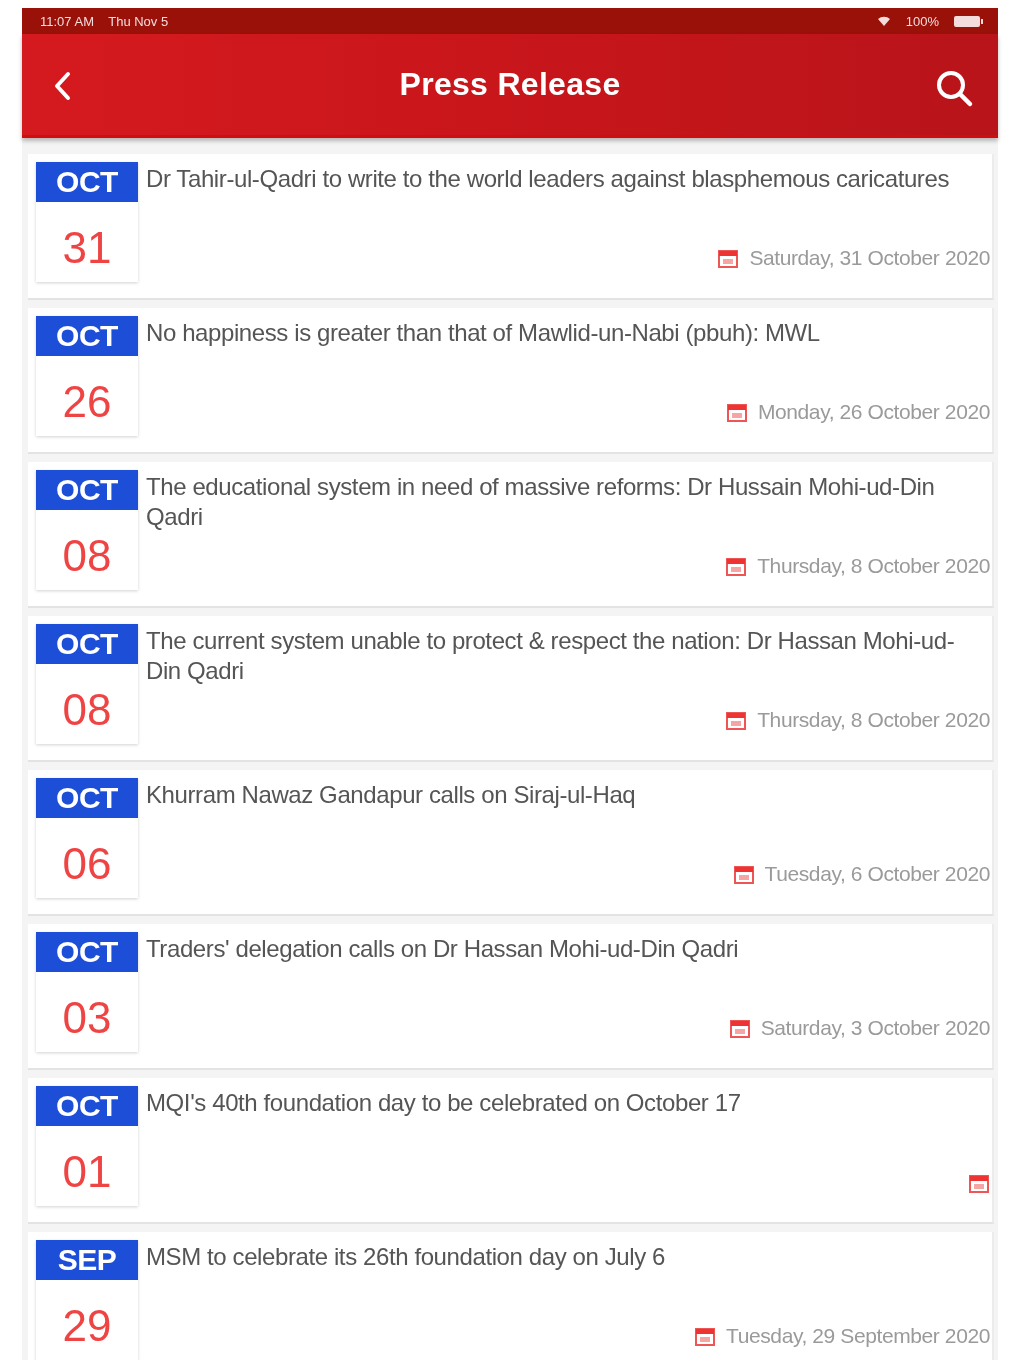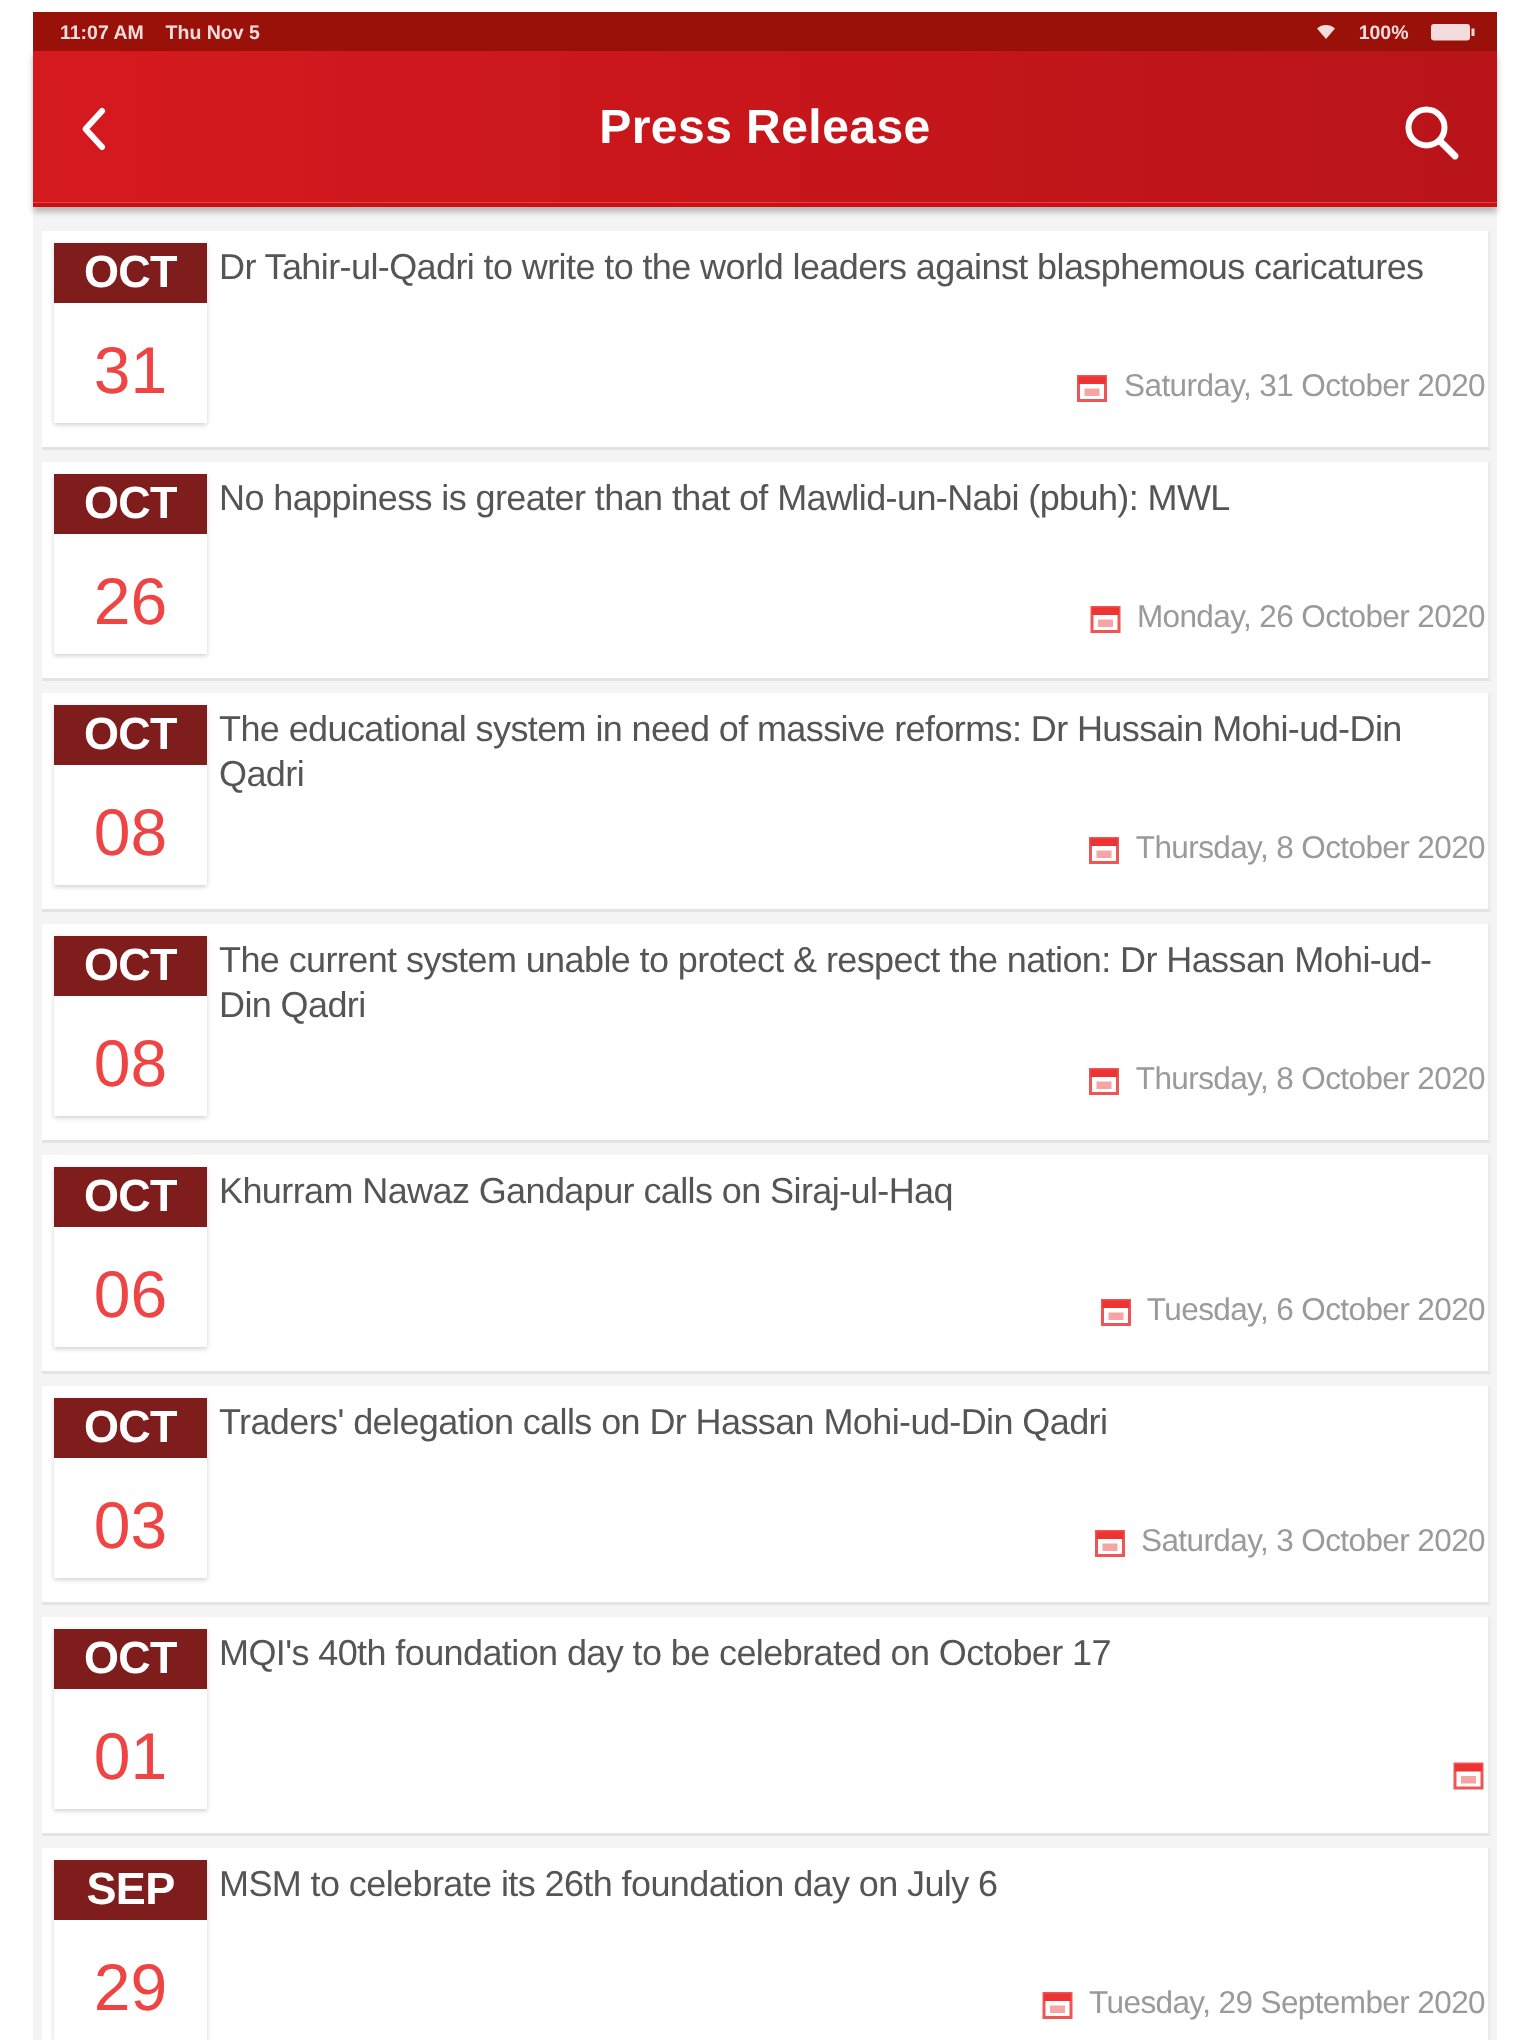--- a/index.html
+++ b/index.html
@@ -4,21 +4,21 @@
 <style>
   * { box-sizing: border-box; margin: 0; padding: 0; }
   html, body { width: 1020px; height: 1360px; background: #ffffff; overflow: hidden; }
   body { font-family: "Liberation Sans", "DejaVu Sans", sans-serif; position: relative; }
   .frame {
     position: absolute; left: 22px; top: 8px; width: 976px; height: 1360px;
     background: #f4f4f4;
   }
   .statusbar {
     position: absolute; left: 0; top: 0; width: 976px; height: 26px;
-    background: #9a1109; color: #f4dcdc; font-size: 13px; font-weight: bold;
+    background: #9a1109; color: #f4dcdc; font-size: 13px; font-weight: normal;
     display: flex; align-items: center; justify-content: space-between; padding: 12px 18px;
   }
   .statusbar .right { display: flex; align-items: center; gap: 15px; }
   .battery { width: 26px; height: 11px; background: #f4dcdc; border-radius: 2px; position: relative; }
   .battery:after { content: ""; position: absolute; right: -3px; top: 3px; width: 2px; height: 5px; background: #f4dcdc; }
   .navbar {
     position: absolute; left: 0; top: 26px; width: 976px; height: 104px;
     background: linear-gradient(90deg, #d51a1f 0%, #c8161b 50%, #b8141a 100%);
     border-bottom: 3px solid #d10d10;
     box-shadow: 0 3px 4px rgba(0,0,0,0.25);
@@ -31,21 +31,21 @@
   .card {
     position: relative; height: 146px; margin-bottom: 8px;
     background: #ffffff; border-bottom: 2px solid #e3e3e3; border-right: 2px solid #ececec;
     cursor: pointer;
   }
   .datebox {
     position: absolute; left: 8px; top: 8px; width: 102px; height: 120px;
     background: #ffffff; box-shadow: 0 1px 3px rgba(0,0,0,0.18);
   }
   .month {
-    height: 40px; background: #7f1d1d; color: #ffffff; font-size: 30px; font-weight: bold;
+    height: 40px; background: #1d4ed8; color: #ffffff; font-size: 30px; font-weight: bold;
     display: flex; align-items: center; justify-content: center; letter-spacing: -0.5px;
   }
   .day {
     height: 92px; display: flex; align-items: center; justify-content: center;
     font-size: 44px; color: #ef4444; text-align: center;
   }
   .title {
     position: absolute; left: 118px; top: 10px; right: 14px;
     font-size: 24px; line-height: 30px; color: #555555; letter-spacing: -0.4px;
   }

